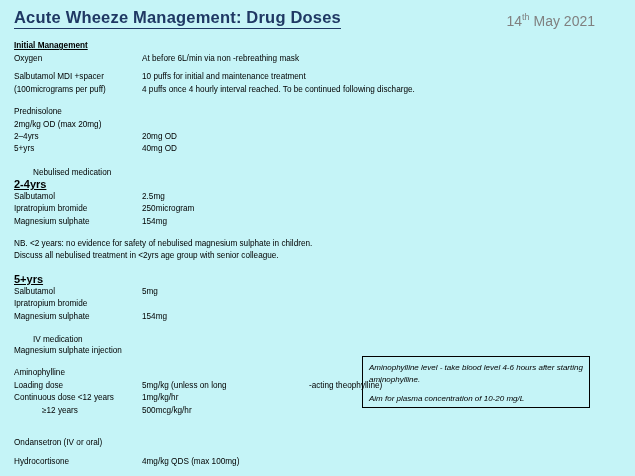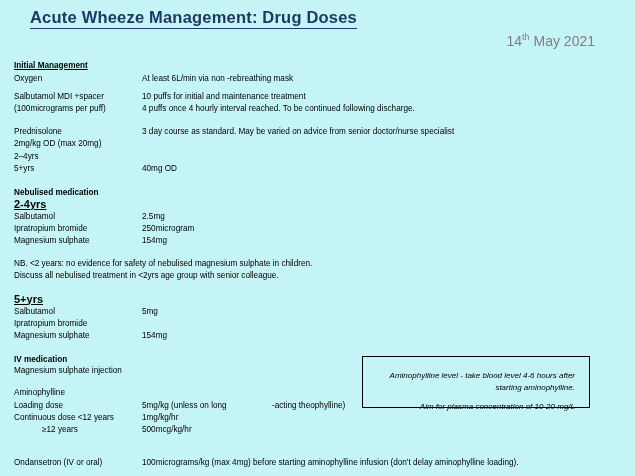--- a/index.html
+++ b/index.html
@@ -29,47 +29,47 @@
   }
   .doc-title {
     font-size: 16.5px;
     font-weight: bold;
     color: #1f3864;
     letter-spacing: 0.2px;
     border-bottom: 1px solid #1f3864;
     display: inline-block;
     padding-bottom: 1px;
     line-height: 1.15;
-    margin-left: 16px;
   }
   .doc-date {
     font-size: 14px;
     color: #808080;
     font-weight: normal;
-    margin-top: 24px;
+    margin-top: 4px;
     margin-right: 28px;
     white-space: nowrap;
   }
   .doc-date sup {
     font-size: 9px;
     vertical-align: super;
   }
   .section {
     margin-top: 12px;
   }
   .sec-head {
     font-size: 8.2px;
     font-weight: bold;
     text-decoration: underline;
     margin-bottom: 3px;
   }
   .sub-head {
     font-size: 8.2px;
-    font-weight: bold;
+    font-weight: normal;
     margin-bottom: 1px;
+    margin-left: 19px;
   }
   .sub-head-ul {
     font-size: 11px;
     font-weight: bold;
     text-decoration: underline;
     margin-bottom: 1px;
   }
   .row {
     display: flex;
     font-size: 8.2px;
@@ -83,20 +83,21 @@
   }
   .row .c2 {
     flex: 1 1 auto;
   }
   .row .c2b {
     width: 130px;
     flex: 0 0 130px;
   }
   .row .c3 {
     flex: 1 1 auto;
+    margin-left: 37px;
   }
   .indent-c1 {
     padding-left: 28px;
     box-sizing: border-box;
   }
   .spacer-sm { height: 6px; }
   .spacer-md { height: 10px; }
   .para {
     font-size: 8.2px;
     line-height: 12.4px;
@@ -107,63 +108,63 @@
     top: 356px;
     width: 228px;
     height: 52px;
     border: 1px solid #000;
     box-sizing: border-box;
     padding: 5px 6px;
     font-style: italic;
     font-size: 8px;
     line-height: 11.5px;
   }
-  .callout p { margin: 8px; text-align: right; }
+  .callout p { margin: 0; }
   .callout p + p { margin-top: 8px; }
 </style>
 </head>
 <body>
 
 <div class="page">
 
   <div class="title-row">
     <div class="doc-title">Acute Wheeze Management: Drug Doses</div>
     <div class="doc-date"><span>14</span><sup>th</sup><span> May 2021</span></div>
   </div>
 
   <div class="section">
     <div class="sec-head">Initial Management</div>
 
     <div class="row">
       <div class="c1">Oxygen</div>
-      <div class="c2">At least 6L/min via non   -rebreathing mask</div>
+      <div class="c2">At before 6L/min via non   -rebreathing mask</div>
     </div>
 
     <div class="spacer-sm"></div>
 
     <div class="row">
       <div class="c1">Salbutamol MDI +spacer</div>
       <div class="c2">10 puffs for initial and maintenance treatment</div>
     </div>
     <div class="row">
       <div class="c1">(100micrograms per puff)</div>
       <div class="c2">4 puffs once 4 hourly interval reached. To be continued following discharge.</div>
     </div>
 
     <div class="spacer-md"></div>
 
     <div class="row">
       <div class="c1">Prednisolone</div>
-      <div class="c2">3 day course as standard. May be varied on advice from senior doctor/nurse specialist</div>
     </div>
     <div class="row">
       <div class="c2">2mg/kg OD (max 20mg)</div>
     </div>
     <div class="row">
       <div class="c1">2–4yrs</div>
+      <div class="c2">20mg OD</div>
     </div>
     <div class="row">
       <div class="c1">5+yrs</div>
       <div class="c2">40mg OD</div>
     </div>
   </div>
 
   <div class="section">
     <div class="sub-head">Nebulised medication</div>
     <div class="sub-head-ul">2-4yrs</div>
@@ -227,21 +228,20 @@
     <div class="row">
       <div class="c1 indent-c1">≥12 years</div>
       <div class="c2">500mcg/kg/hr</div>
     </div>
 
     <div class="spacer-md"></div>
     <div class="spacer-md"></div>
 
     <div class="row">
       <div class="c1">Ondansetron (IV or oral)</div>
-      <div class="c2">100micrograms/kg (max 4mg) before starting aminophylline infusion (don't delay aminophylline loading).</div>
     </div>
 
     <div class="spacer-sm"></div>
 
     <div class="row">
       <div class="c1">Hydrocortisone</div>
       <div class="c2">4mg/kg QDS (max 100mg)</div>
     </div>
   </div>
 

